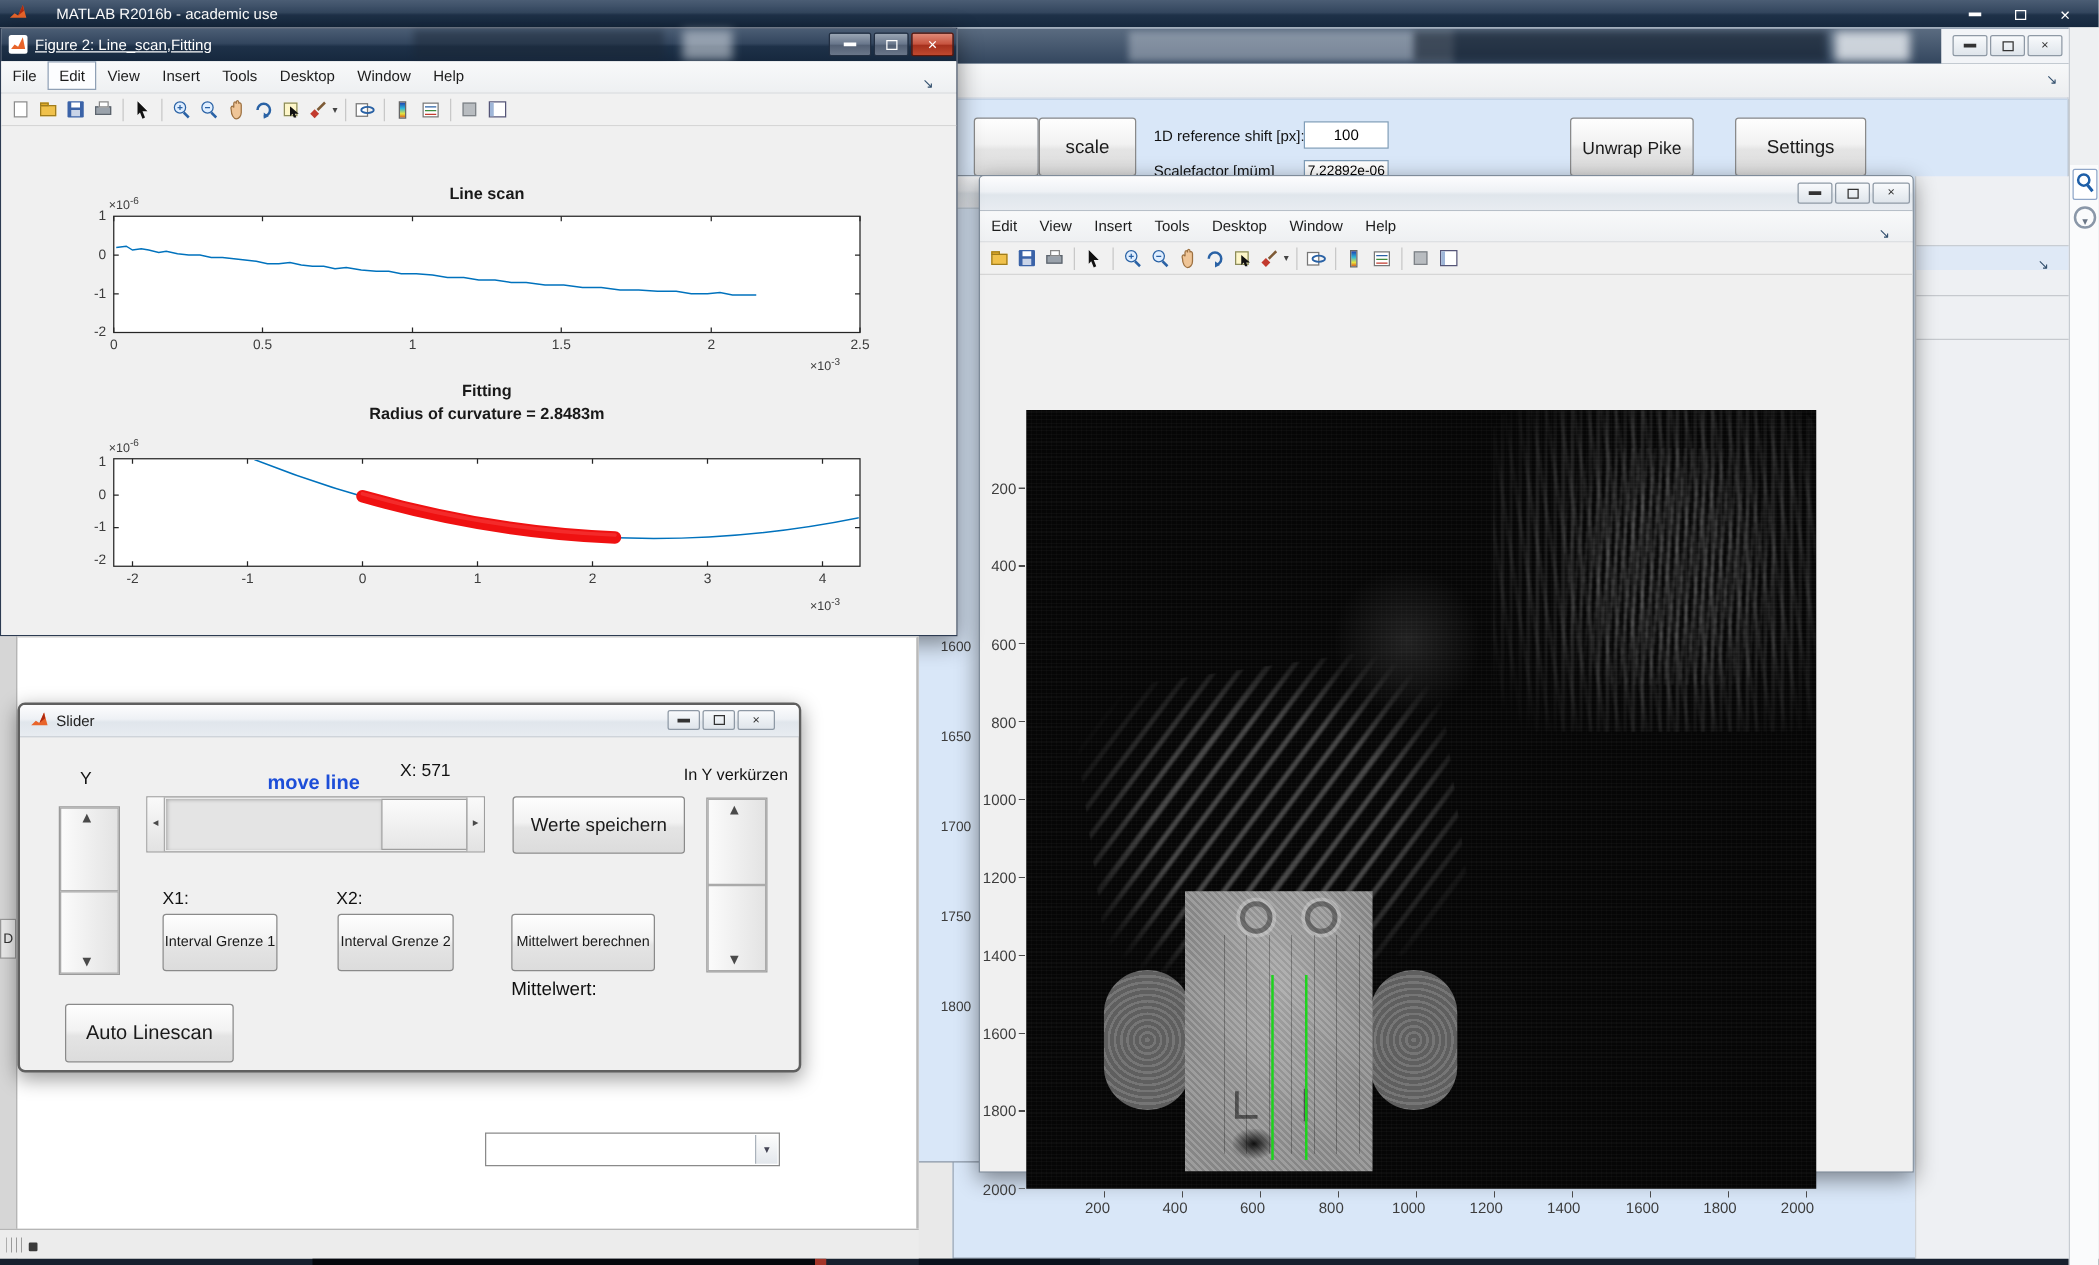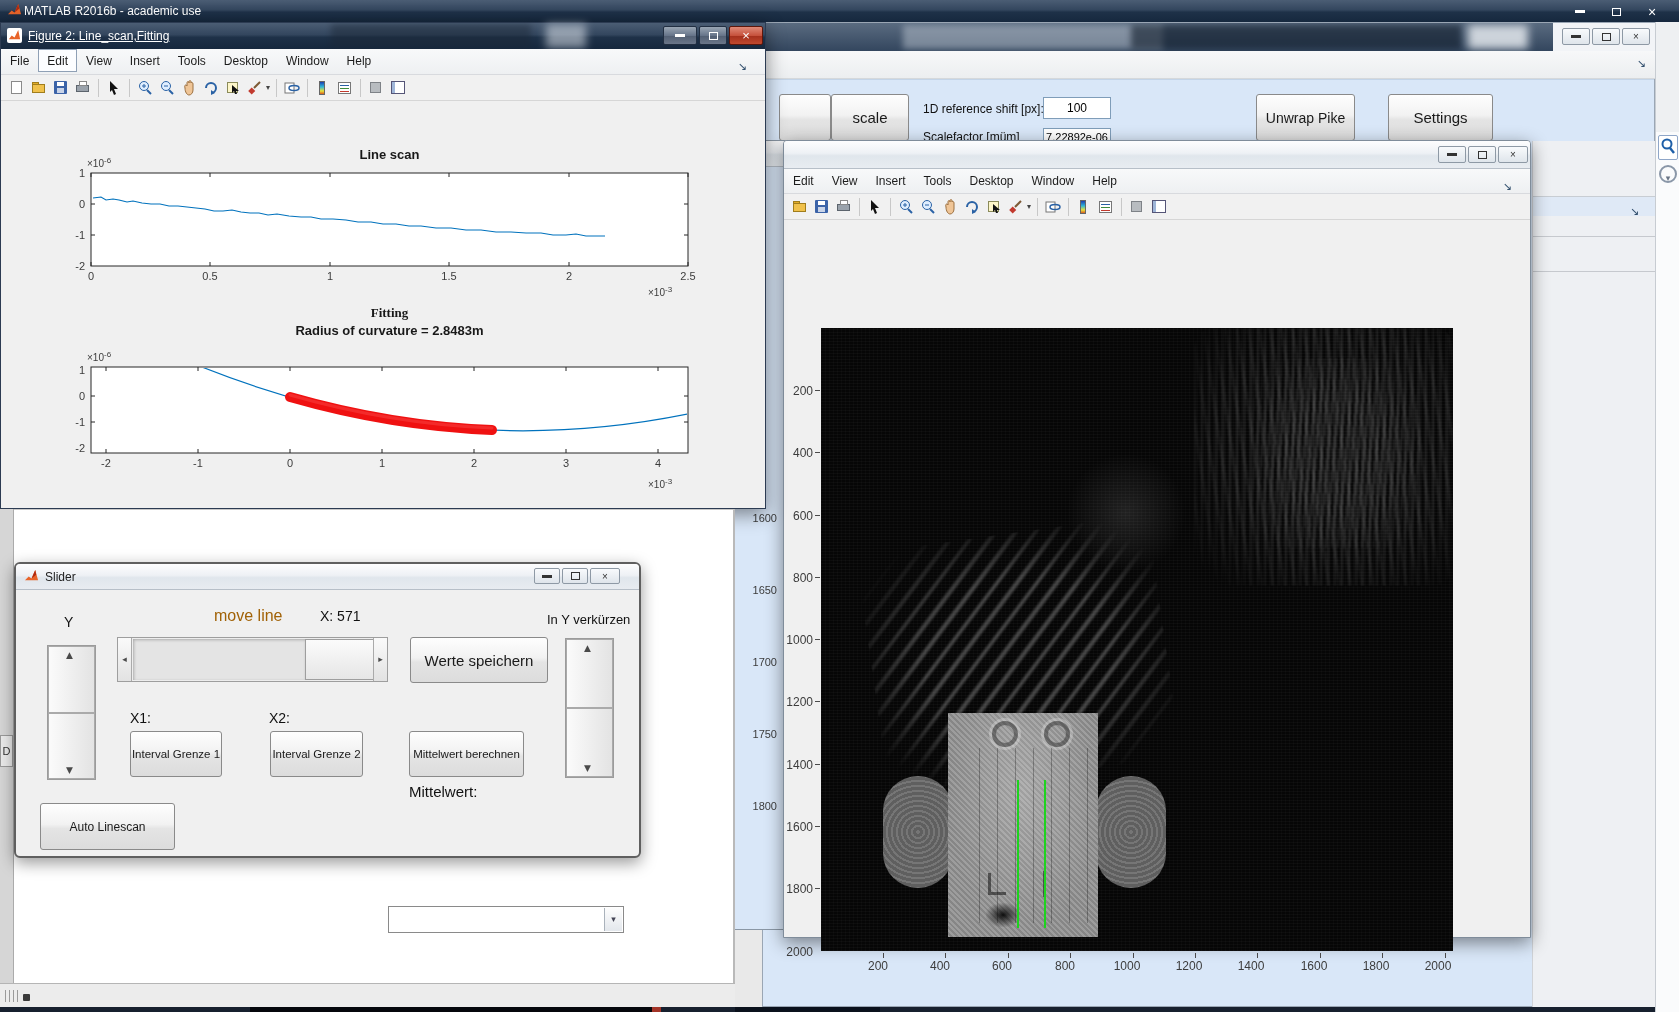--- a/index.html
+++ b/index.html
@@ -35,21 +35,21 @@
   .grip { background:repeating-linear-gradient(90deg,#9a9a9a 0 1px,transparent 1px 4px); }
 </style>
 </head>
 <body>
 
 <div class="abs titlebar-dark" style="left:0;top:0;width:1679px;height:22px;">
   <svg class="abs" style="left:7px;top:3px;" width="15" height="15" viewBox="0 0 16 16">
       <polygon points="1,12 5,8 8,10 12,1 15,12" fill="#e8642a"></polygon>
       <polygon points="8,10 12,1 13,6" fill="#b02a10"></polygon>
     </svg>
-  <span class="abs" style="left:24px;top:4px;font-size:12px;">MATLAB R2016b - academic use</span>
+  <span class="abs" style="left:45px;top:4px;font-size:12px;">MATLAB R2016b - academic use</span>
   <div class="winbtns" style="right:10px;top:2px;color:#fff;">
     <div class="wb-dark" style="background:transparent;border-color:transparent;">
         <span class="bar-glyph"></span>
       </div>
     <div class="wb-dark" style="background:transparent;border-color:transparent;">
         <span class="box-glyph"></span>
       </div>
     <div class="wb-dark" style="background:transparent;border-color:transparent;font-size:14px;">
         <span>×</span>
       </div>
@@ -391,21 +391,21 @@
     <span class="tick tickr" style="left:62px;top:128px;width:22px;">-1</span>
     <span class="tick tickr" style="left:62px;top:159px;width:22px;">-2</span>
     <span class="tick tickc" style="left:70px;top:169px;width:40px;">0</span>
     <span class="tick tickc" style="left:189px;top:169px;width:40px;">0.5</span>
     <span class="tick tickc" style="left:309px;top:169px;width:40px;">1</span>
     <span class="tick tickc" style="left:428px;top:169px;width:40px;">1.5</span>
     <span class="tick tickc" style="left:548px;top:169px;width:40px;">2</span>
     <span class="tick tickc" style="left:667px;top:169px;width:40px;">2.5</span>
     <span class="exp abs" style="left:647px;top:184px;"><span>×10</span><sup>-3</sup></span>
 
-    <span class="ptitle" style="top:204px;font-family:Liberation Serif, serif;">Fitting</span>
+    <span class="ptitle" style="top:204px;">Fitting</span>
     <span class="ptitle" style="top:222px;">Radius of curvature = 2.8483m</span>
     <span class="exp abs" style="left:86px;top:249px;"><span>×10</span><sup>-6</sup></span>
     <span class="tick tickr" style="left:62px;top:263px;width:22px;">1</span>
     <span class="tick tickr" style="left:62px;top:289px;width:22px;">0</span>
     <span class="tick tickr" style="left:62px;top:315px;width:22px;">-1</span>
     <span class="tick tickr" style="left:62px;top:341px;width:22px;">-2</span>
     <span class="tick tickc" style="left:85px;top:356px;width:40px;">-2</span>
     <span class="tick tickc" style="left:177px;top:356px;width:40px;">-1</span>
     <span class="tick tickc" style="left:269px;top:356px;width:40px;">0</span>
     <span class="tick tickc" style="left:361px;top:356px;width:40px;">1</span>
@@ -465,21 +465,21 @@
       <div class="wb" style="width:26px;height:16px;">
           <span class="box-glyph"></span>
         </div>
       <div class="wb" style="width:30px;height:16px;">
           <span>×</span>
         </div>
     </div>
   </div>
 
   <span class="abs" style="left:48px;top:50px;font-size:14px;color:#111;">Y</span>
-  <span class="abs" style="left:198px;top:43px;font-size:16px;color:#a16207;">move line</span>
+  <span class="abs" style="left:198px;top:54px;font-size:16px;color:#1d4ed8;font-weight:bold;">move line</span>
   <span class="abs" style="left:304px;top:44px;font-size:14px;color:#111;">X: 571</span>
   <span class="abs" style="left:531px;top:48px;font-size:13px;color:#111;">In Y verkürzen</span>
 
   <div class="vslider" style="left:31px;top:81px;height:135px;">
     <div class="vs-half" style="top:0;">
         <span class="arrow abs" style="left:17px;top:3px;">▲</span>
       </div>
     <div class="vs-half" style="top:50%;">
         <span class="arrow abs" style="left:17px;bottom:3px;">▼</span>
       </div>
@@ -510,16 +510,16 @@
   <div class="btn abs" style="left:114px;top:167px;width:92px;height:46px;font-size:11.5px;">
       <span>Interval Grenze 1</span>
     </div>
   <div class="btn abs" style="left:254px;top:167px;width:93px;height:46px;font-size:11.5px;">
       <span>Interval Grenze 2</span>
     </div>
   <div class="btn abs" style="left:393px;top:167px;width:115px;height:46px;font-size:11.5px;">
       <span>Mittelwert berechnen</span>
     </div>
   <span class="abs" style="left:393px;top:219px;font-size:15px;color:#111;">Mittelwert:</span>
-  <div class="btn abs" style="left:24px;top:239px;width:135px;height:47px;font-size:12px;">
+  <div class="btn abs" style="left:36px;top:239px;width:135px;height:47px;font-size:16px;">
       <span>Auto Linescan</span>
     </div>
 </div>
 
 </body></html>

